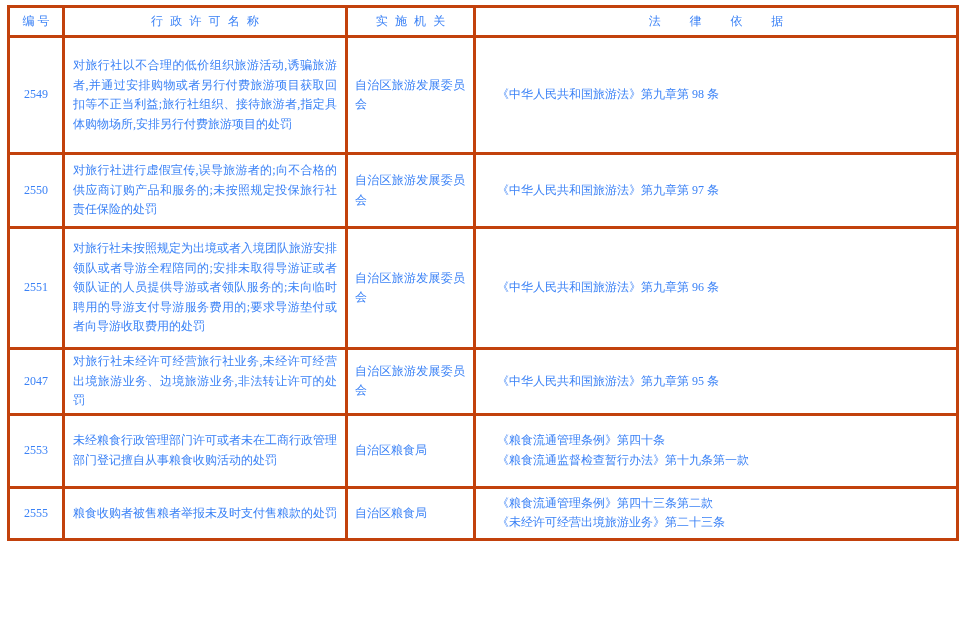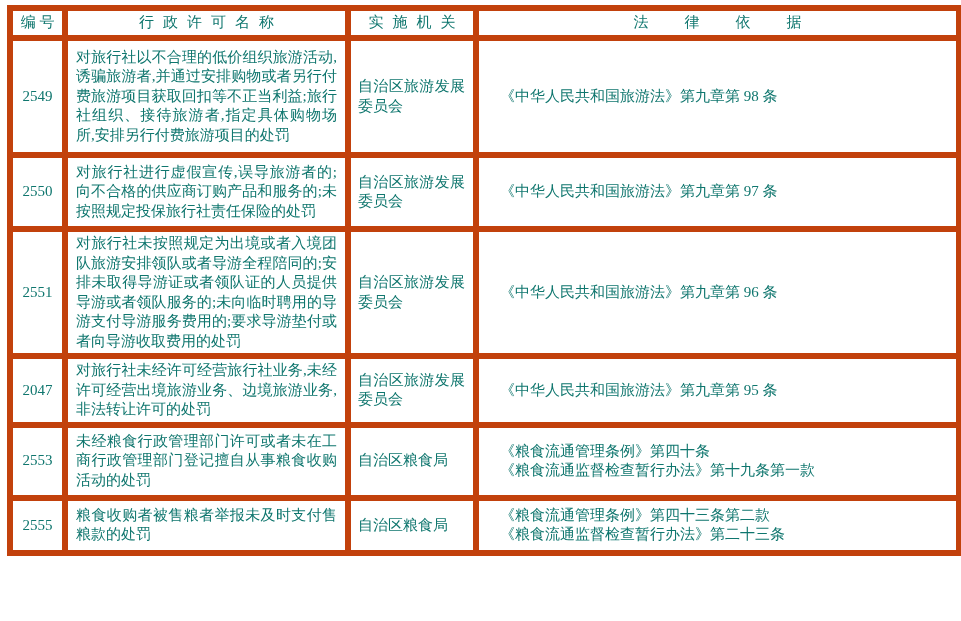--- a/index.html
+++ b/index.html
@@ -17,26 +17,26 @@
     width: 949px;
     border: 2px solid #000;
     background: #fff;
   }
   col.c1 { width: 55px; }
   col.c2 { width: 283px; }
   col.c3 { width: 128px; }
   col.c4 { width: 483px; }
 
   th, td {
-    border: 6px solid #c2410c;
-    font-size: 15px;
+    border: 3px solid #c2410c;
+    font-size: 12px;
     line-height: 19.5px;
     font-weight: normal;
     vertical-align: middle;
-    color: #0f766e;
+    color: #3b82f6;
     overflow: hidden;
     word-break: break-all;
   }
 
   thead th {
     border-bottom: 2px solid #000;
     text-align: center;
     padding: 2px 0;
     white-space: nowrap;
   }
@@ -129,18 +129,18 @@
           <span class="legal-line">《粮食流通管理条例》第四十条</span>
           <span class="legal-line">《粮食流通监督检查暂行办法》第十九条第一款</span>
         </td>
       </tr>
       <tr class="r6">
         <td class="cell-id">2555</td>
         <td class="cell-name">粮食收购者被售粮者举报未及时支付售粮款的处罚</td>
         <td class="cell-agency">自治区粮食局</td>
         <td class="cell-legal">
           <span class="legal-line">《粮食流通管理条例》第四十三条第二款</span>
-          <span class="legal-line">《粮食流通监督检查暂行办法》第二十三条</span>
+          <span class="legal-line">《未经许可经营出境旅游业务》第二十三条</span>
         </td>
       </tr>
     </tbody>
   </table>
 </div>
 
 </body></html>

